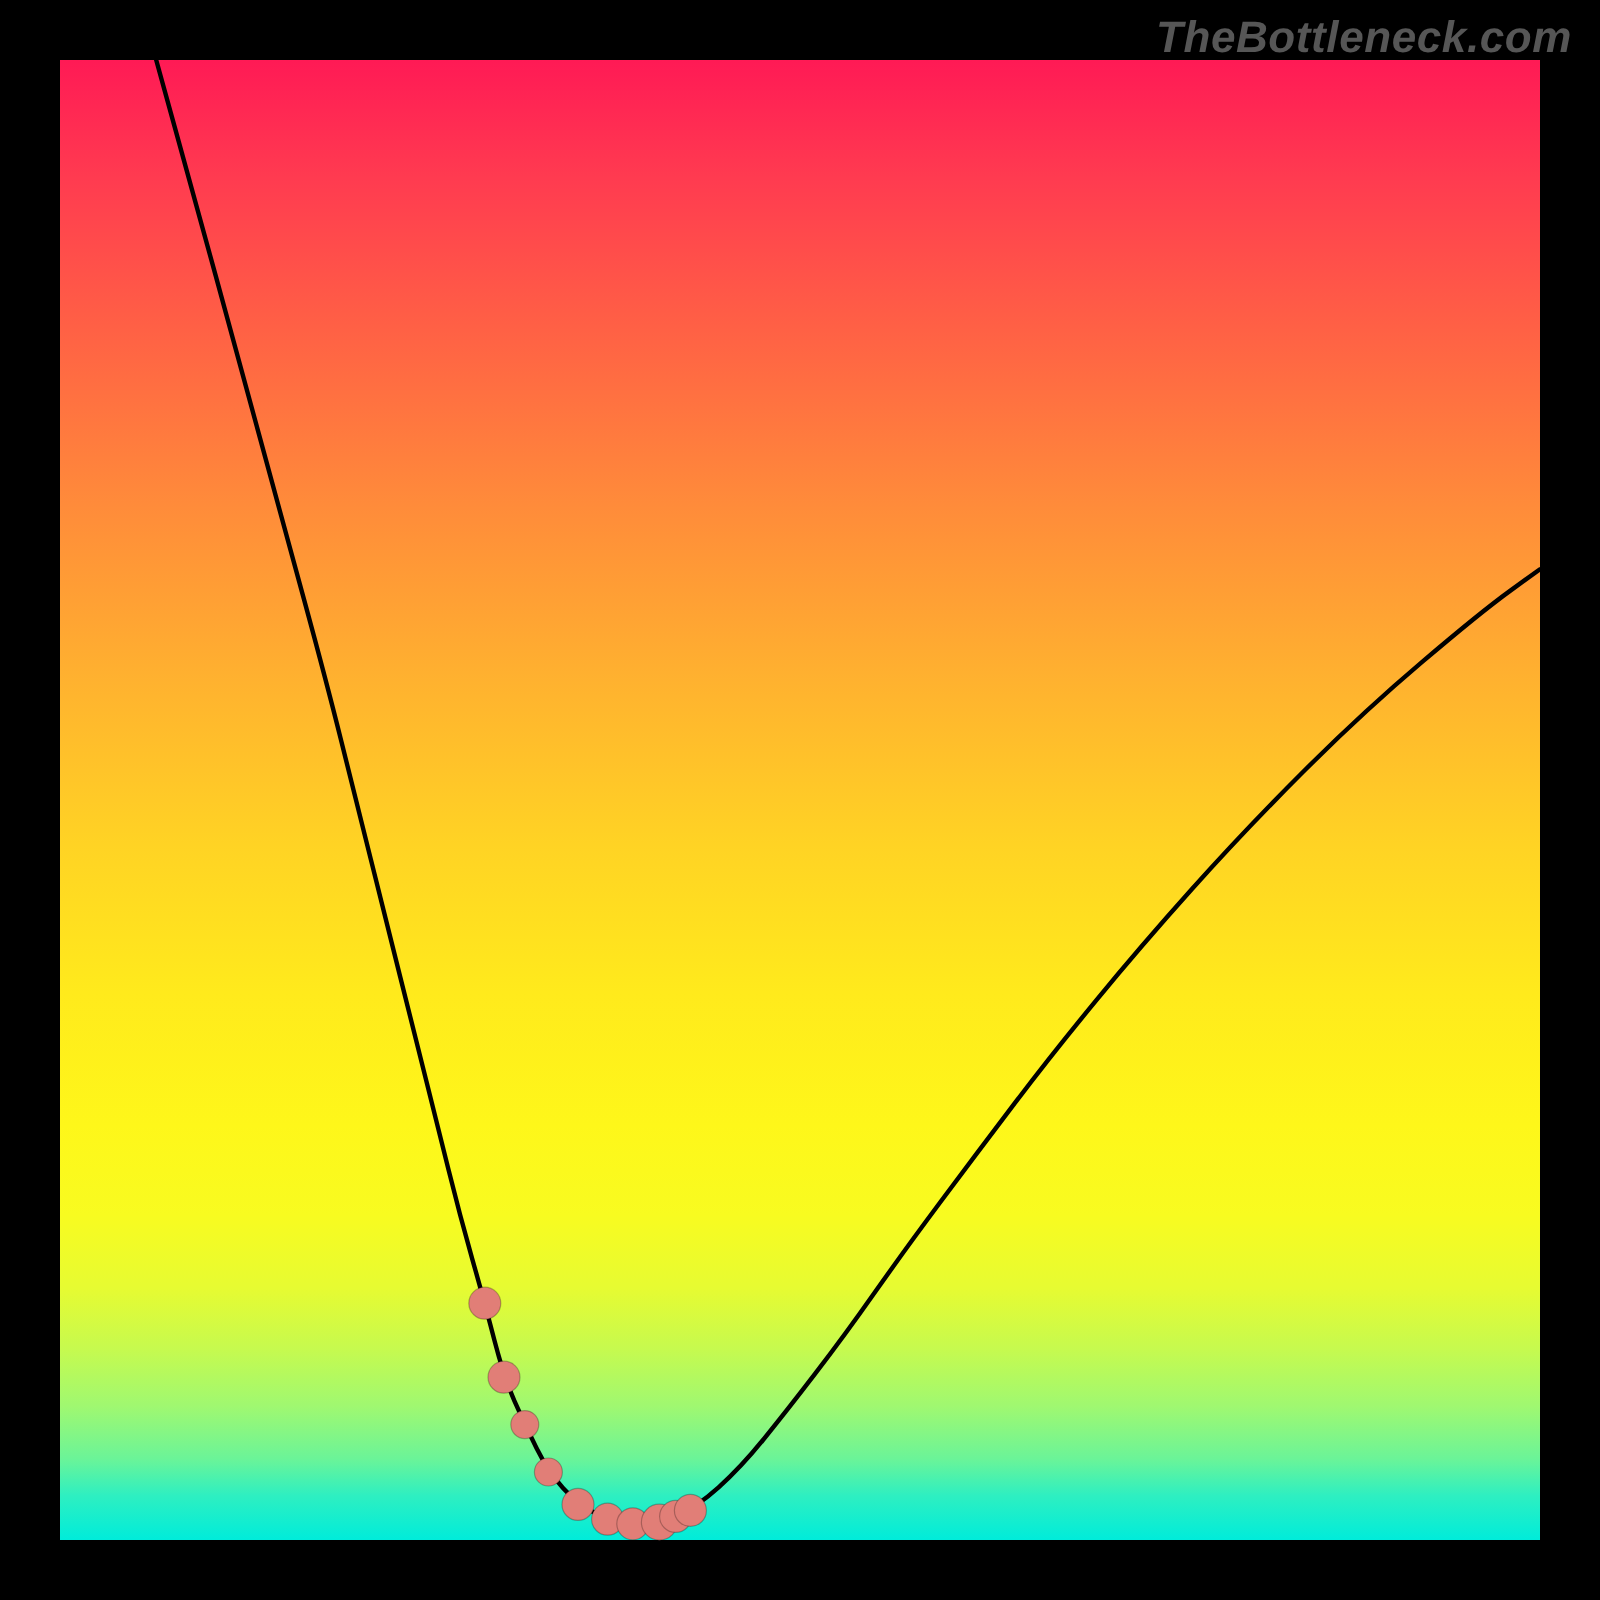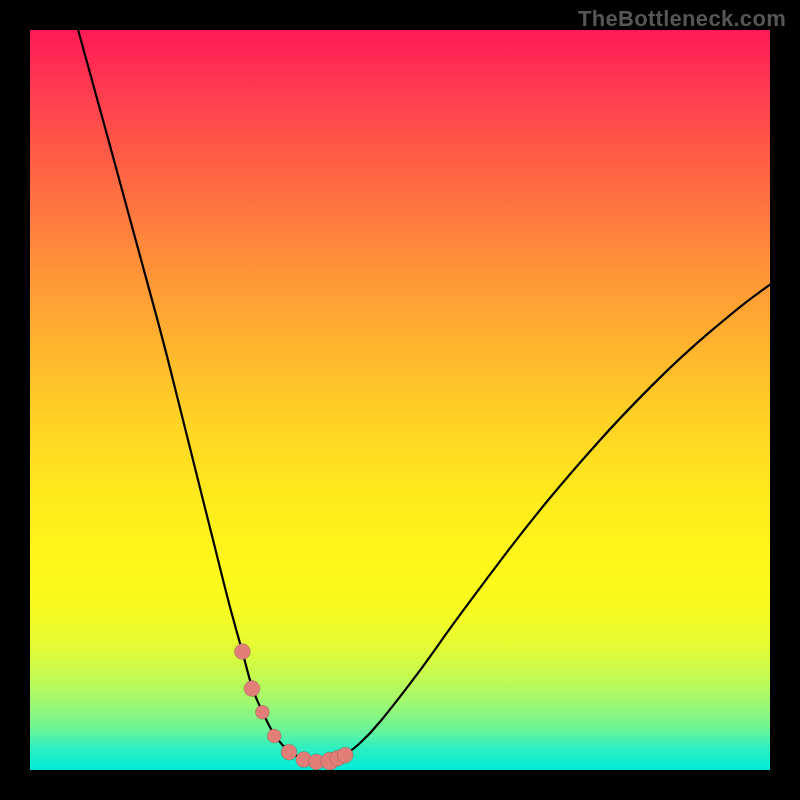--- a/index.html
+++ b/index.html
@@ -9,20 +9,21 @@
     height: 800px;
     background: #000;
     font-family: Arial, Helvetica, sans-serif;
     overflow: hidden;
   }
   .frame {
     position: relative;
     width: 800px;
     height: 692px;
     background: #000;
+    font-style: italic;
   }
   .watermark {
     position: absolute;
     top: 6px;
     right: 14px;
     color: #565656;
     font-size: 22px;
     font-weight: 600;
     letter-spacing: 0.3px;
     z-index: 10;

